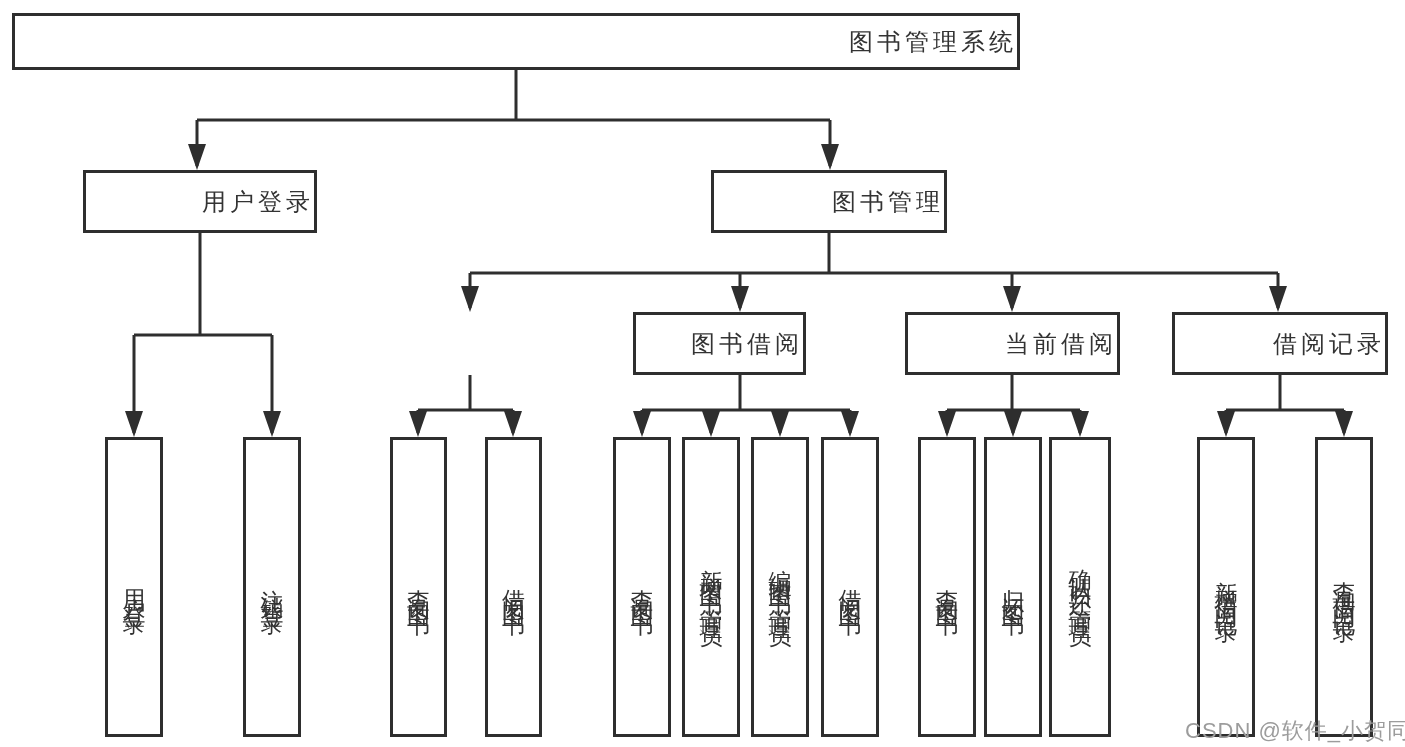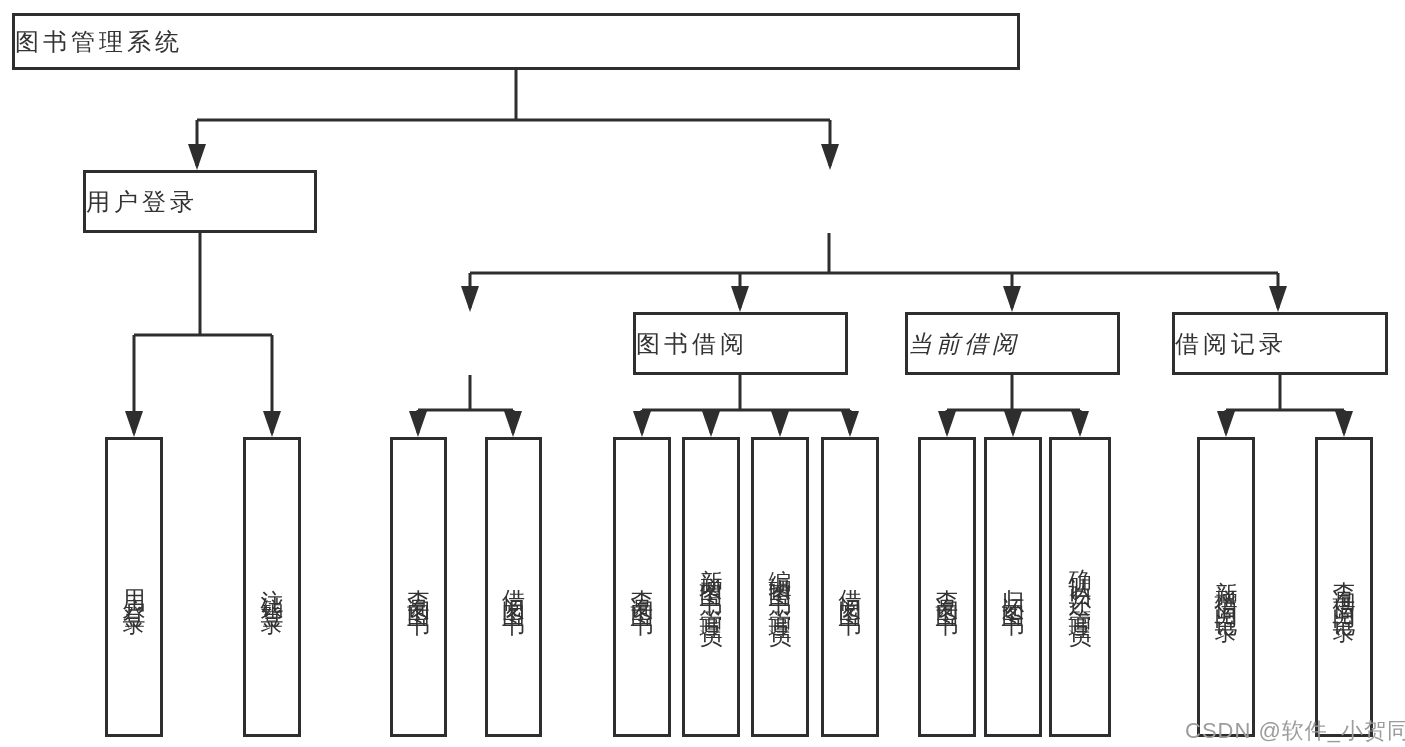--- a/index.html
+++ b/index.html
@@ -35,21 +35,21 @@
   .connectors polygon {
     fill: var(--line);
     stroke: none;
   }
   .node {
     position: absolute;
     border: 3px solid var(--line);
     background: var(--background);
     display: flex;
     align-items: center;
-    justify-content: flex-start;
+    justify-content: flex-end;
     color: var(--text);
     font-size: 24px;
     letter-spacing: 4px;
     white-space: nowrap;
   }
   .vnode {
     position: absolute;
     border: 3px solid var(--line);
     background: var(--background);
     display: flex;
@@ -62,22 +62,22 @@
     text-orientation: mixed;
     font-size: 23px;
     letter-spacing: 8px;
     line-height: 1;
   }
   
   .b-root  { left: 12px;   top: 13px;  width: 1008px; height: 57px; }
   .b-l2-0  { left: 83px;   top: 170px; width: 234px;  height: 63px; }
   .b-l2-1  { left: 711px;  top: 170px; width: 236px;  height: 63px; }
   .b-l3-0  { left: 362px;  top: 312px; width: 216px;  height: 63px; }
-  .b-l3-1  { left: 633px;  top: 312px; width: 215px;  height: 63px; }
-  .b-l3-2  { left: 905px;  top: 312px; width: 215px;  height: 63px; font-style: italic; }
+  .b-l3-1  { left: 633px;  top: 312px; width: 173px;  height: 63px; }
+  .b-l3-2  { left: 905px;  top: 312px; width: 215px;  height: 63px; }
   .b-l3-3  { left: 1172px; top: 312px; width: 216px;  height: 63px; }
   .leaf    { top: 437px;   height: 300px; width: 58px; }
   .b-c0  { left: 105px;  }
   .b-c1  { left: 243px;  }
   .b-c2  { left: 390px;  width: 57px; }
   .b-c3  { left: 485px;  width: 57px; }
   .b-c4  { left: 613px;  }
   .b-c5  { left: 682px;  }
   .b-c6  { left: 751px;  }
   .b-c7  { left: 821px;  }
@@ -152,20 +152,23 @@
     </g>
   </svg>
 
   <div class="node b-root">
     <span>图书管理系统</span>
   </div>
 
   <div class="node b-l2-0">
     <span>用户登录</span>
   </div>
+  <div class="node b-l2-1">
+    <span>图书管理</span>
+  </div>
 
   <div class="node b-l3-1">
     <span>图书借阅</span>
   </div>
   <div class="node b-l3-2">
     <span>当前借阅</span>
   </div>
   <div class="node b-l3-3">
     <span>借阅记录</span>
   </div>

